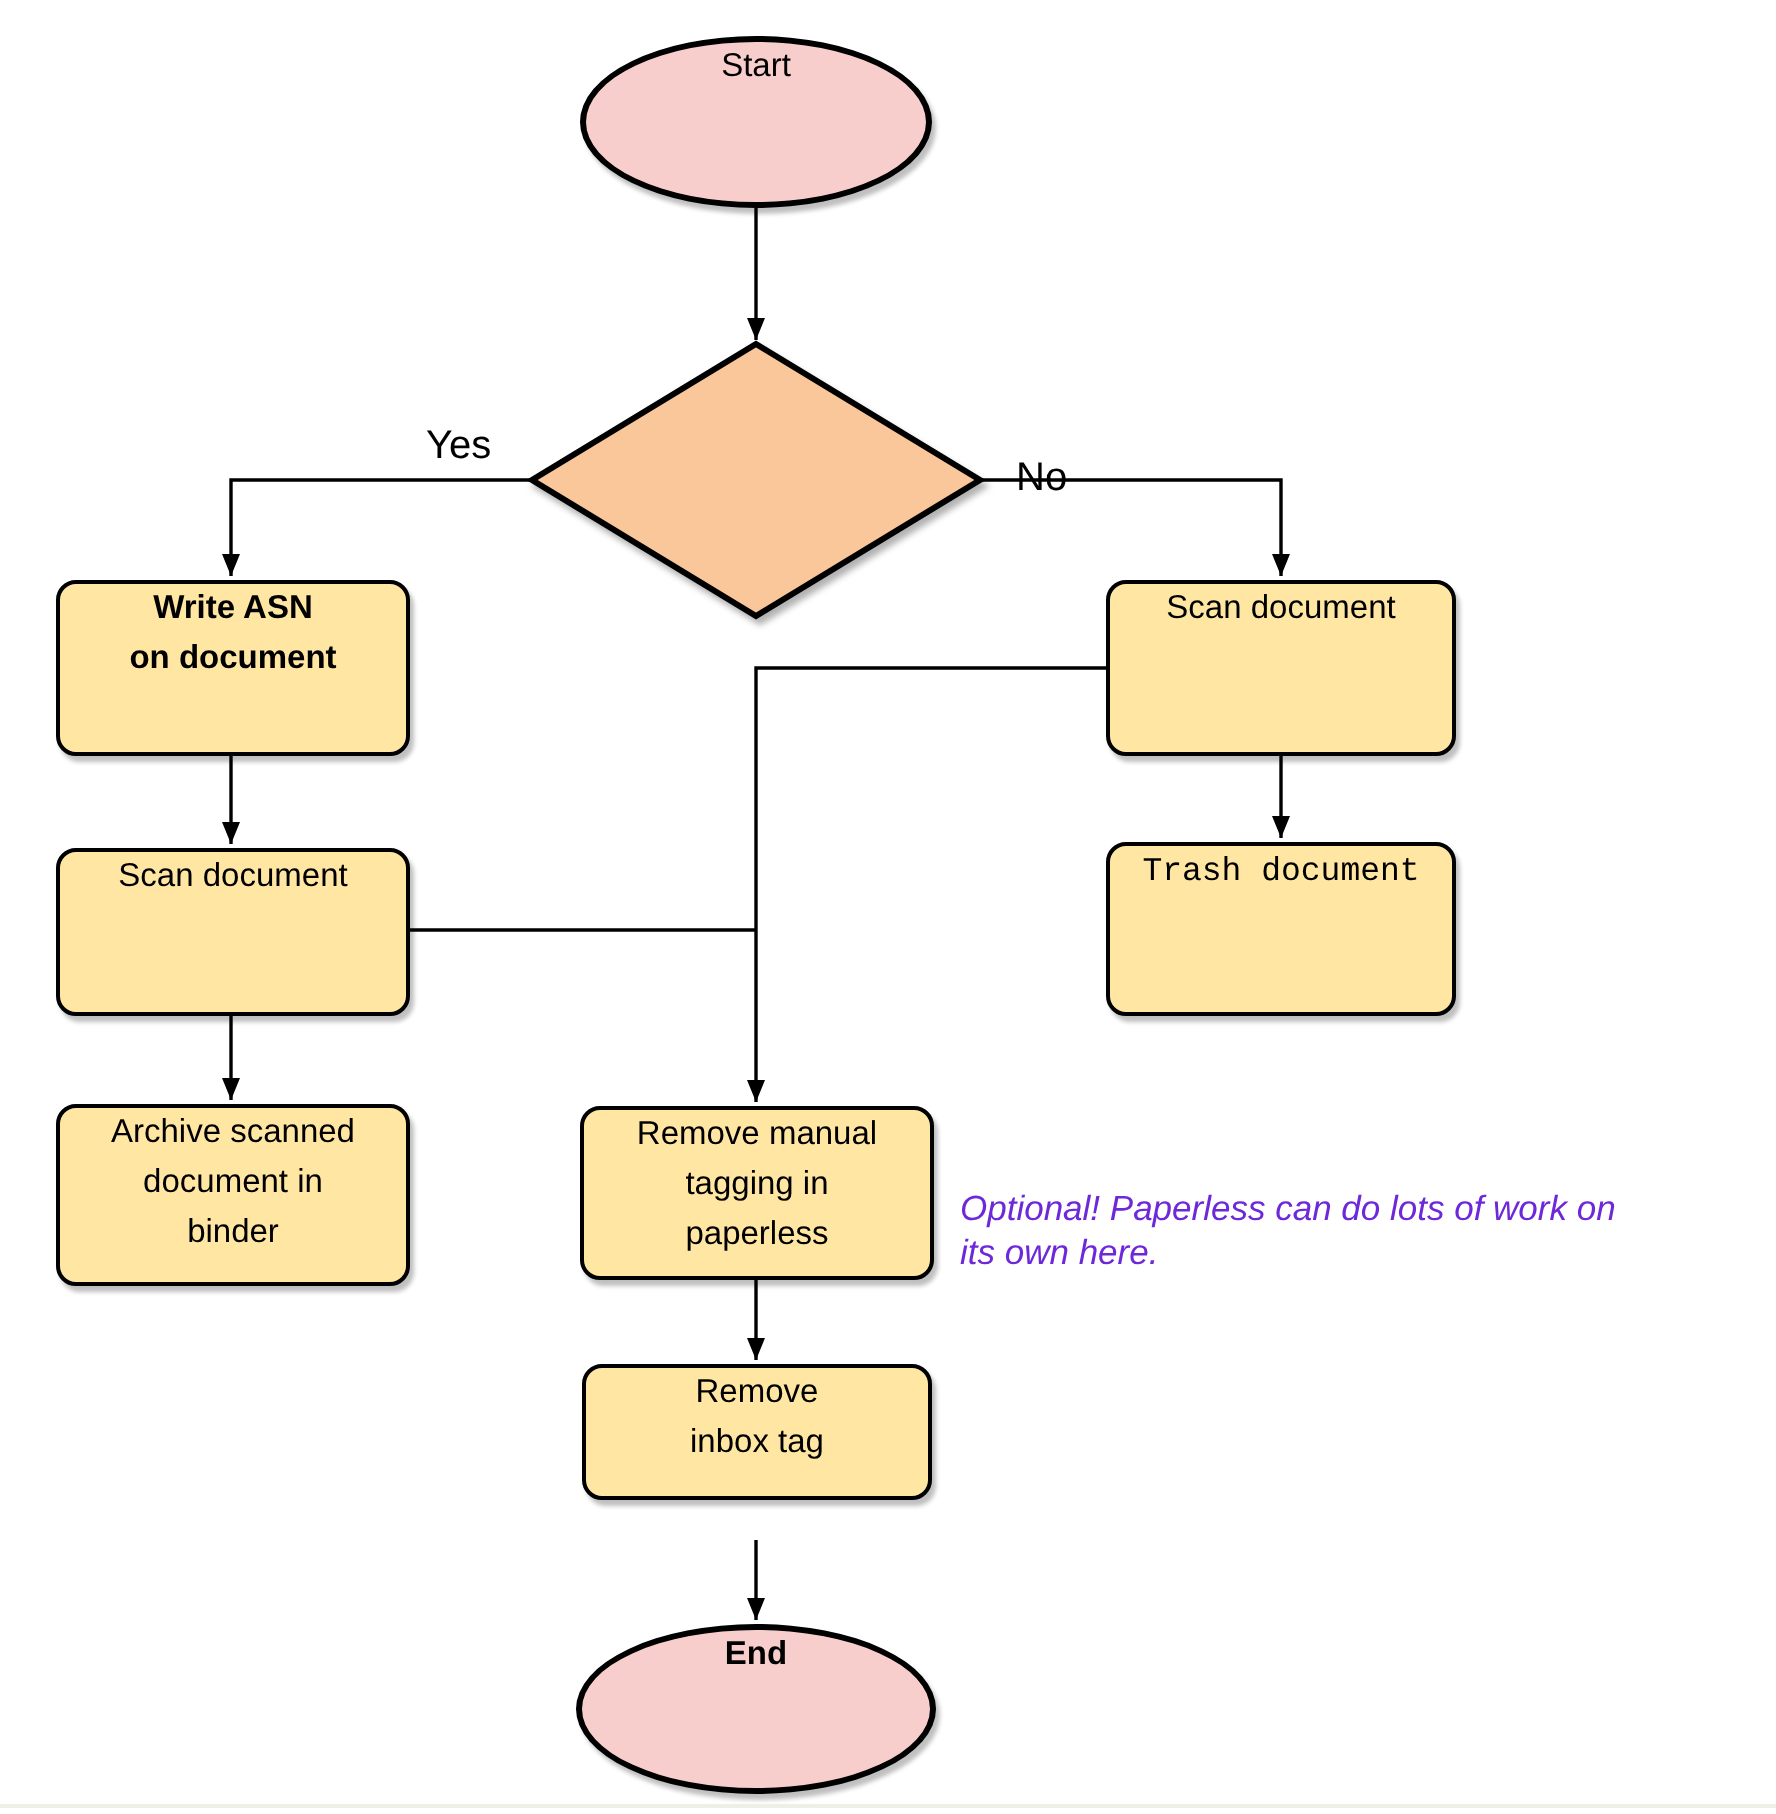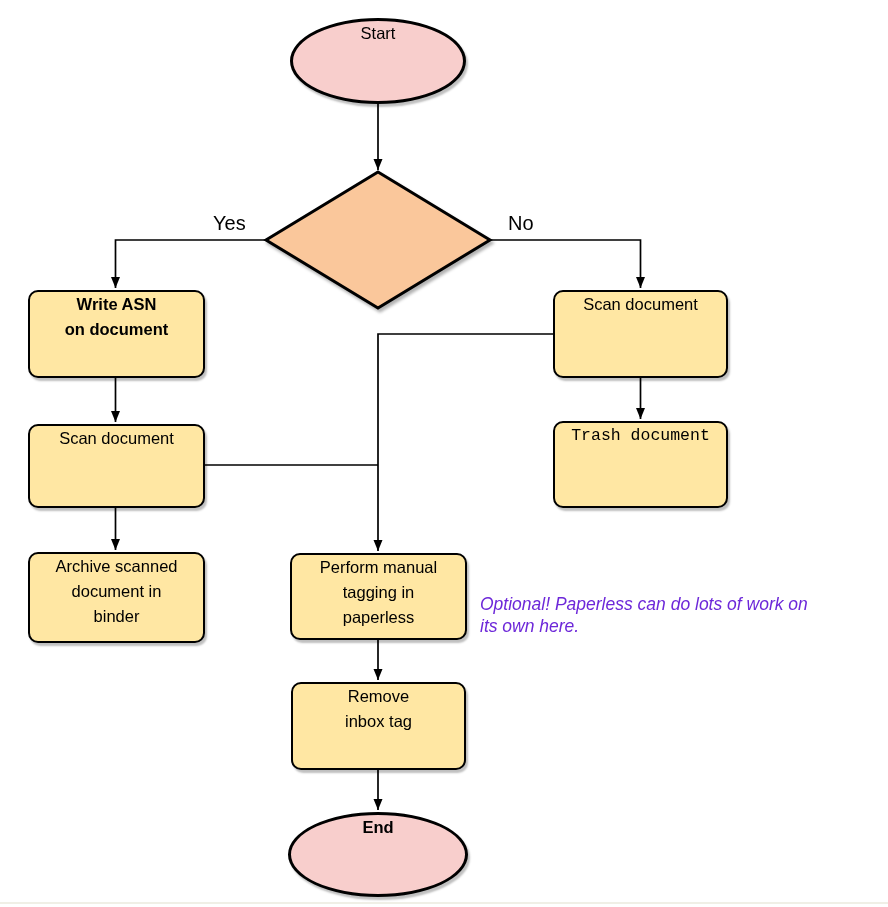--- a/index.html
+++ b/index.html
@@ -109,21 +109,21 @@
 
     <polygon class="decision-shape" points="378,172 490,240 378,308 266,240"></polygon>
   </svg>
 
   <div class="node terminal" style="left:290px; top:18px; width:176px; height:86px;">
     <span>Start</span>
   </div>
 
 
   <span class="edge-label" style="left:213px; top:212px;">Yes</span>
-  <span class="edge-label" style="left:508px; top:212px;">No</span>
+  <span class="edge-label" style="left:508px; top:228px;">No</span>
 
   <div class="node process" style="left:28px; top:290px; width:177px; height:88px;font-weight:bold;">
     <span>Write ASN
 on document</span>
   </div>
 
   <div class="node process" style="left:28px; top:424px; width:177px; height:84px;">
     <span>Scan document</span>
   </div>
 
@@ -135,29 +135,29 @@
 
   <div class="node process" style="left:553px; top:290px; width:175px; height:88px;">
     <span>Scan document</span>
   </div>
 
   <div class="node process" style="left:553px; top:421px; width:175px; height:87px;font-family:Liberation Mono, monospace;">
     <span>Trash document</span>
   </div>
 
   <div class="node process" style="left:290px; top:553px; width:177px; height:87px;">
-    <span>Perform manual
+    <span>Remove manual
 tagging in
 paperless</span>
   </div>
 
   <div class="annotation">Optional! Paperless can do lots of work on
 its own here.</div>
 
-  <div class="node process" style="left:291px; top:682px; width:175px; height:88px;">
+  <div class="node process" style="left:291px; top:682px; width:175px; height:68px;">
     <span>Remove
 inbox tag</span>
   </div>
 
   <div class="node terminal" style="left:288px; top:812px; width:180px; height:85px;font-weight:bold;">
     <span>End</span>
   </div>
 
   <div class="footer-line"></div>
 

